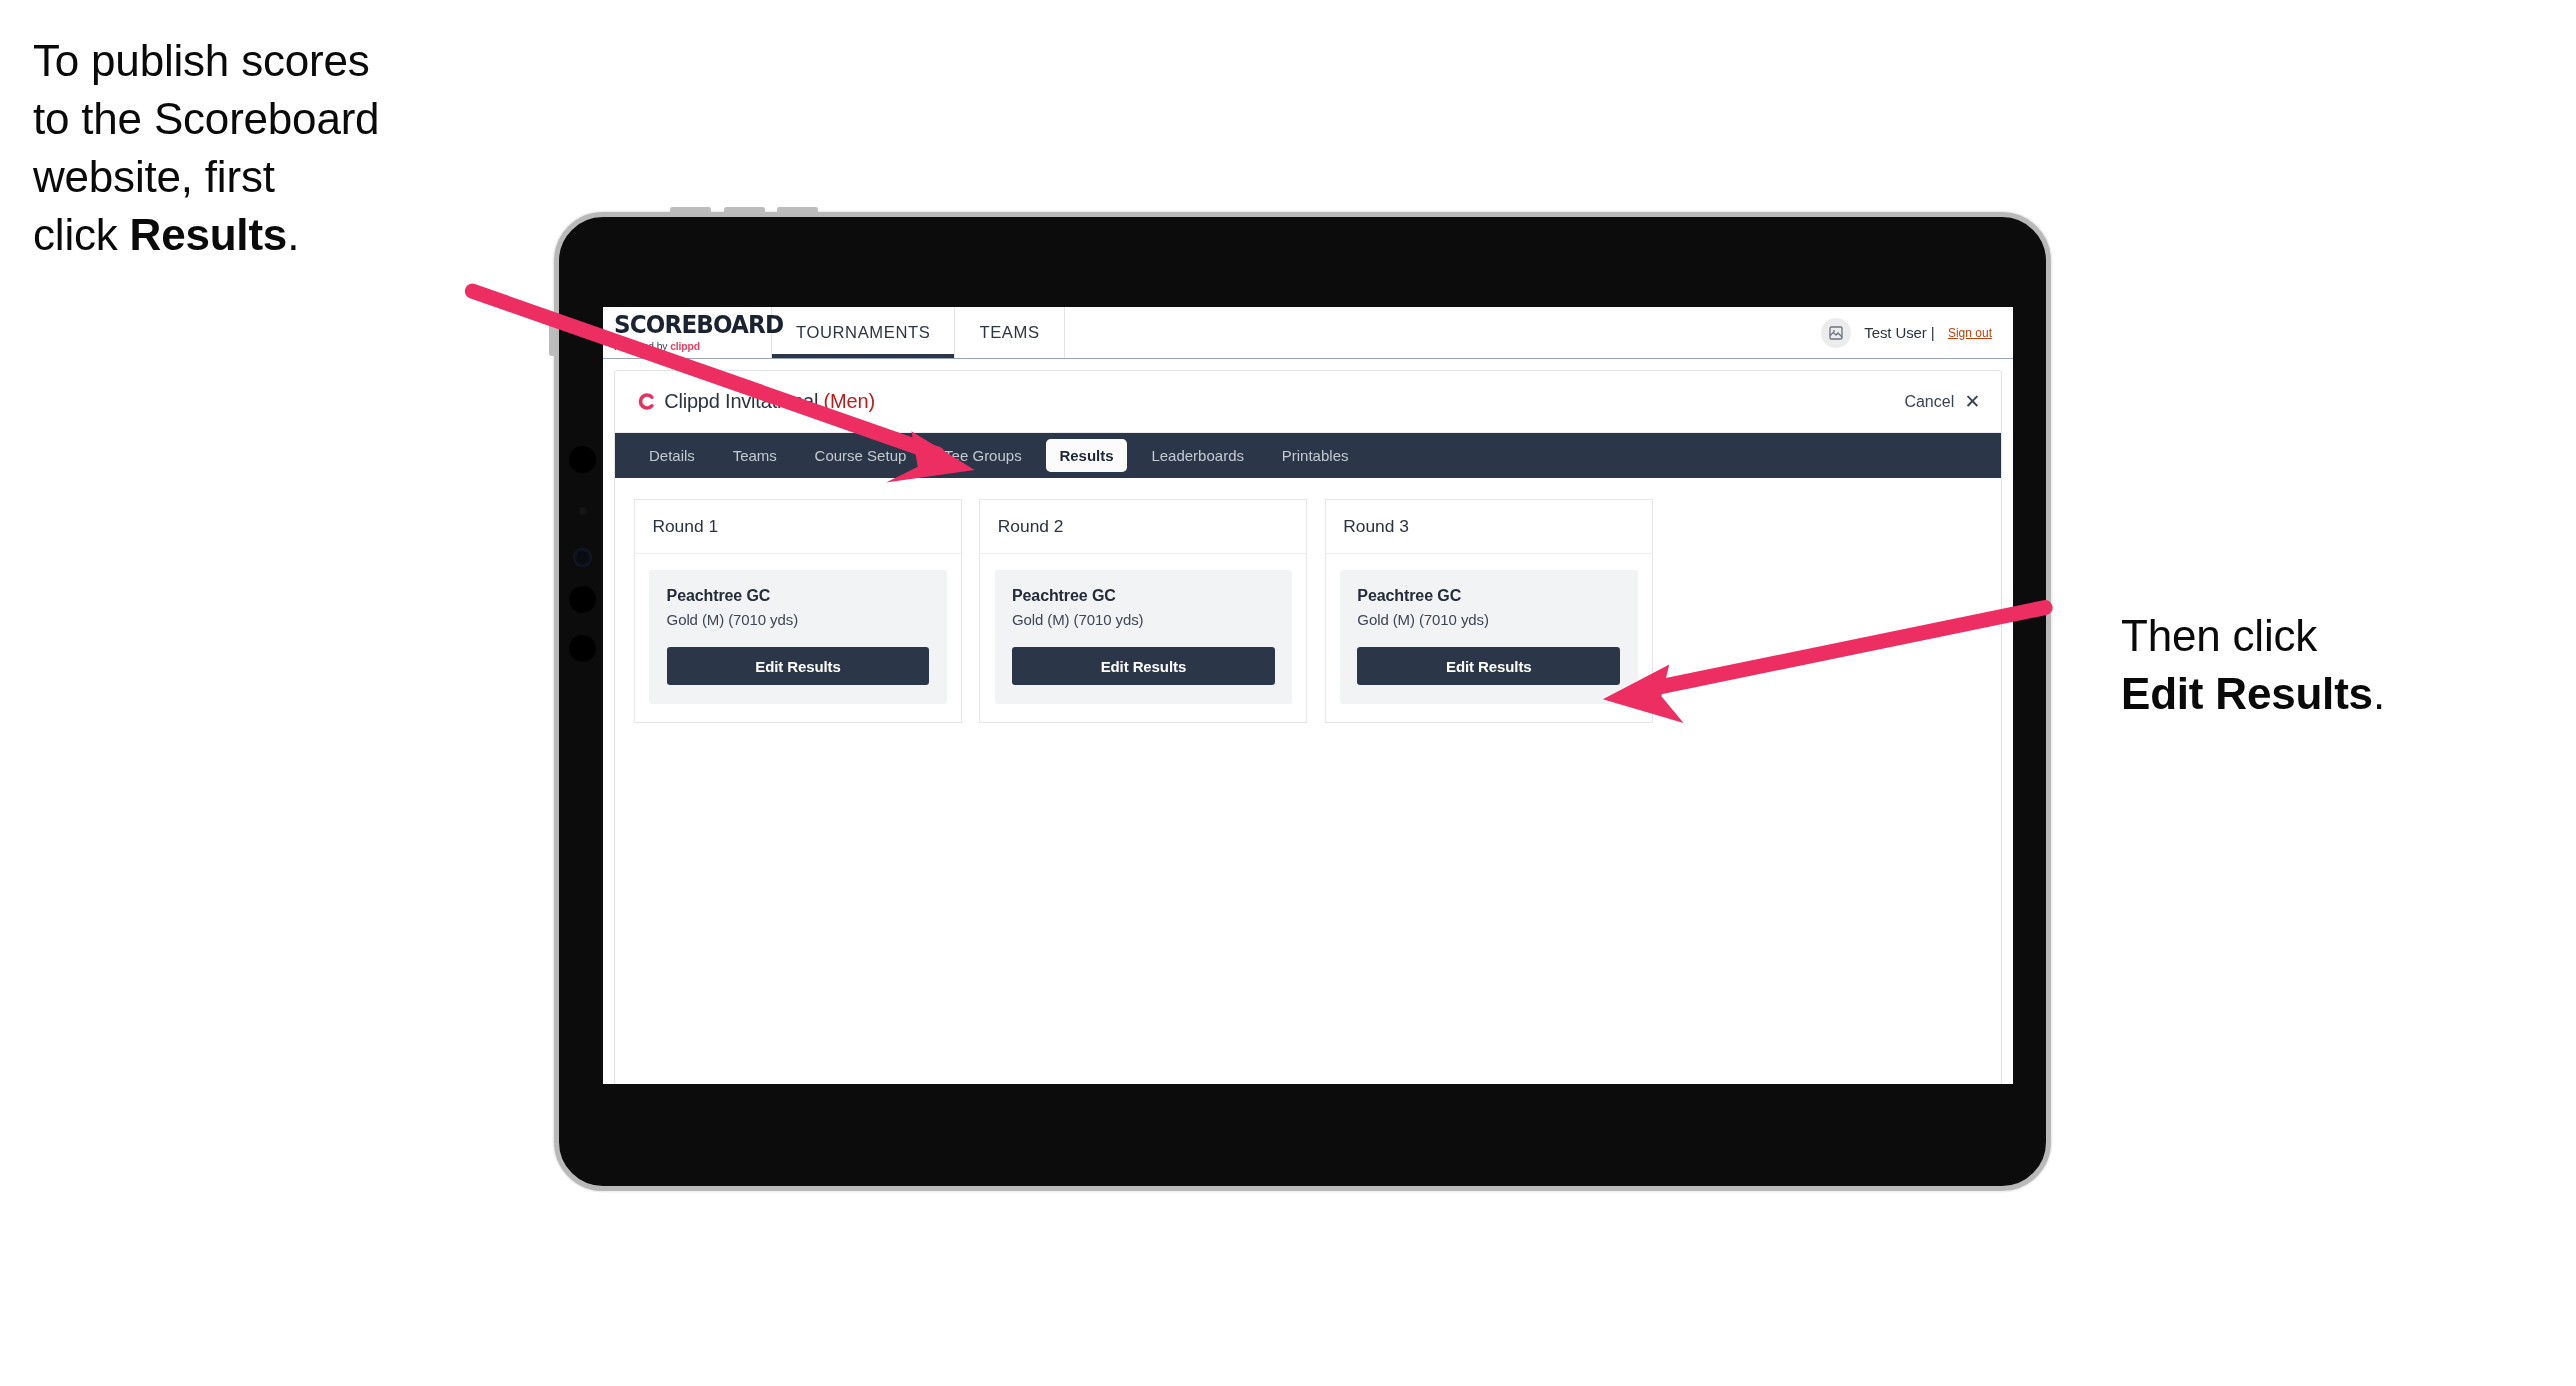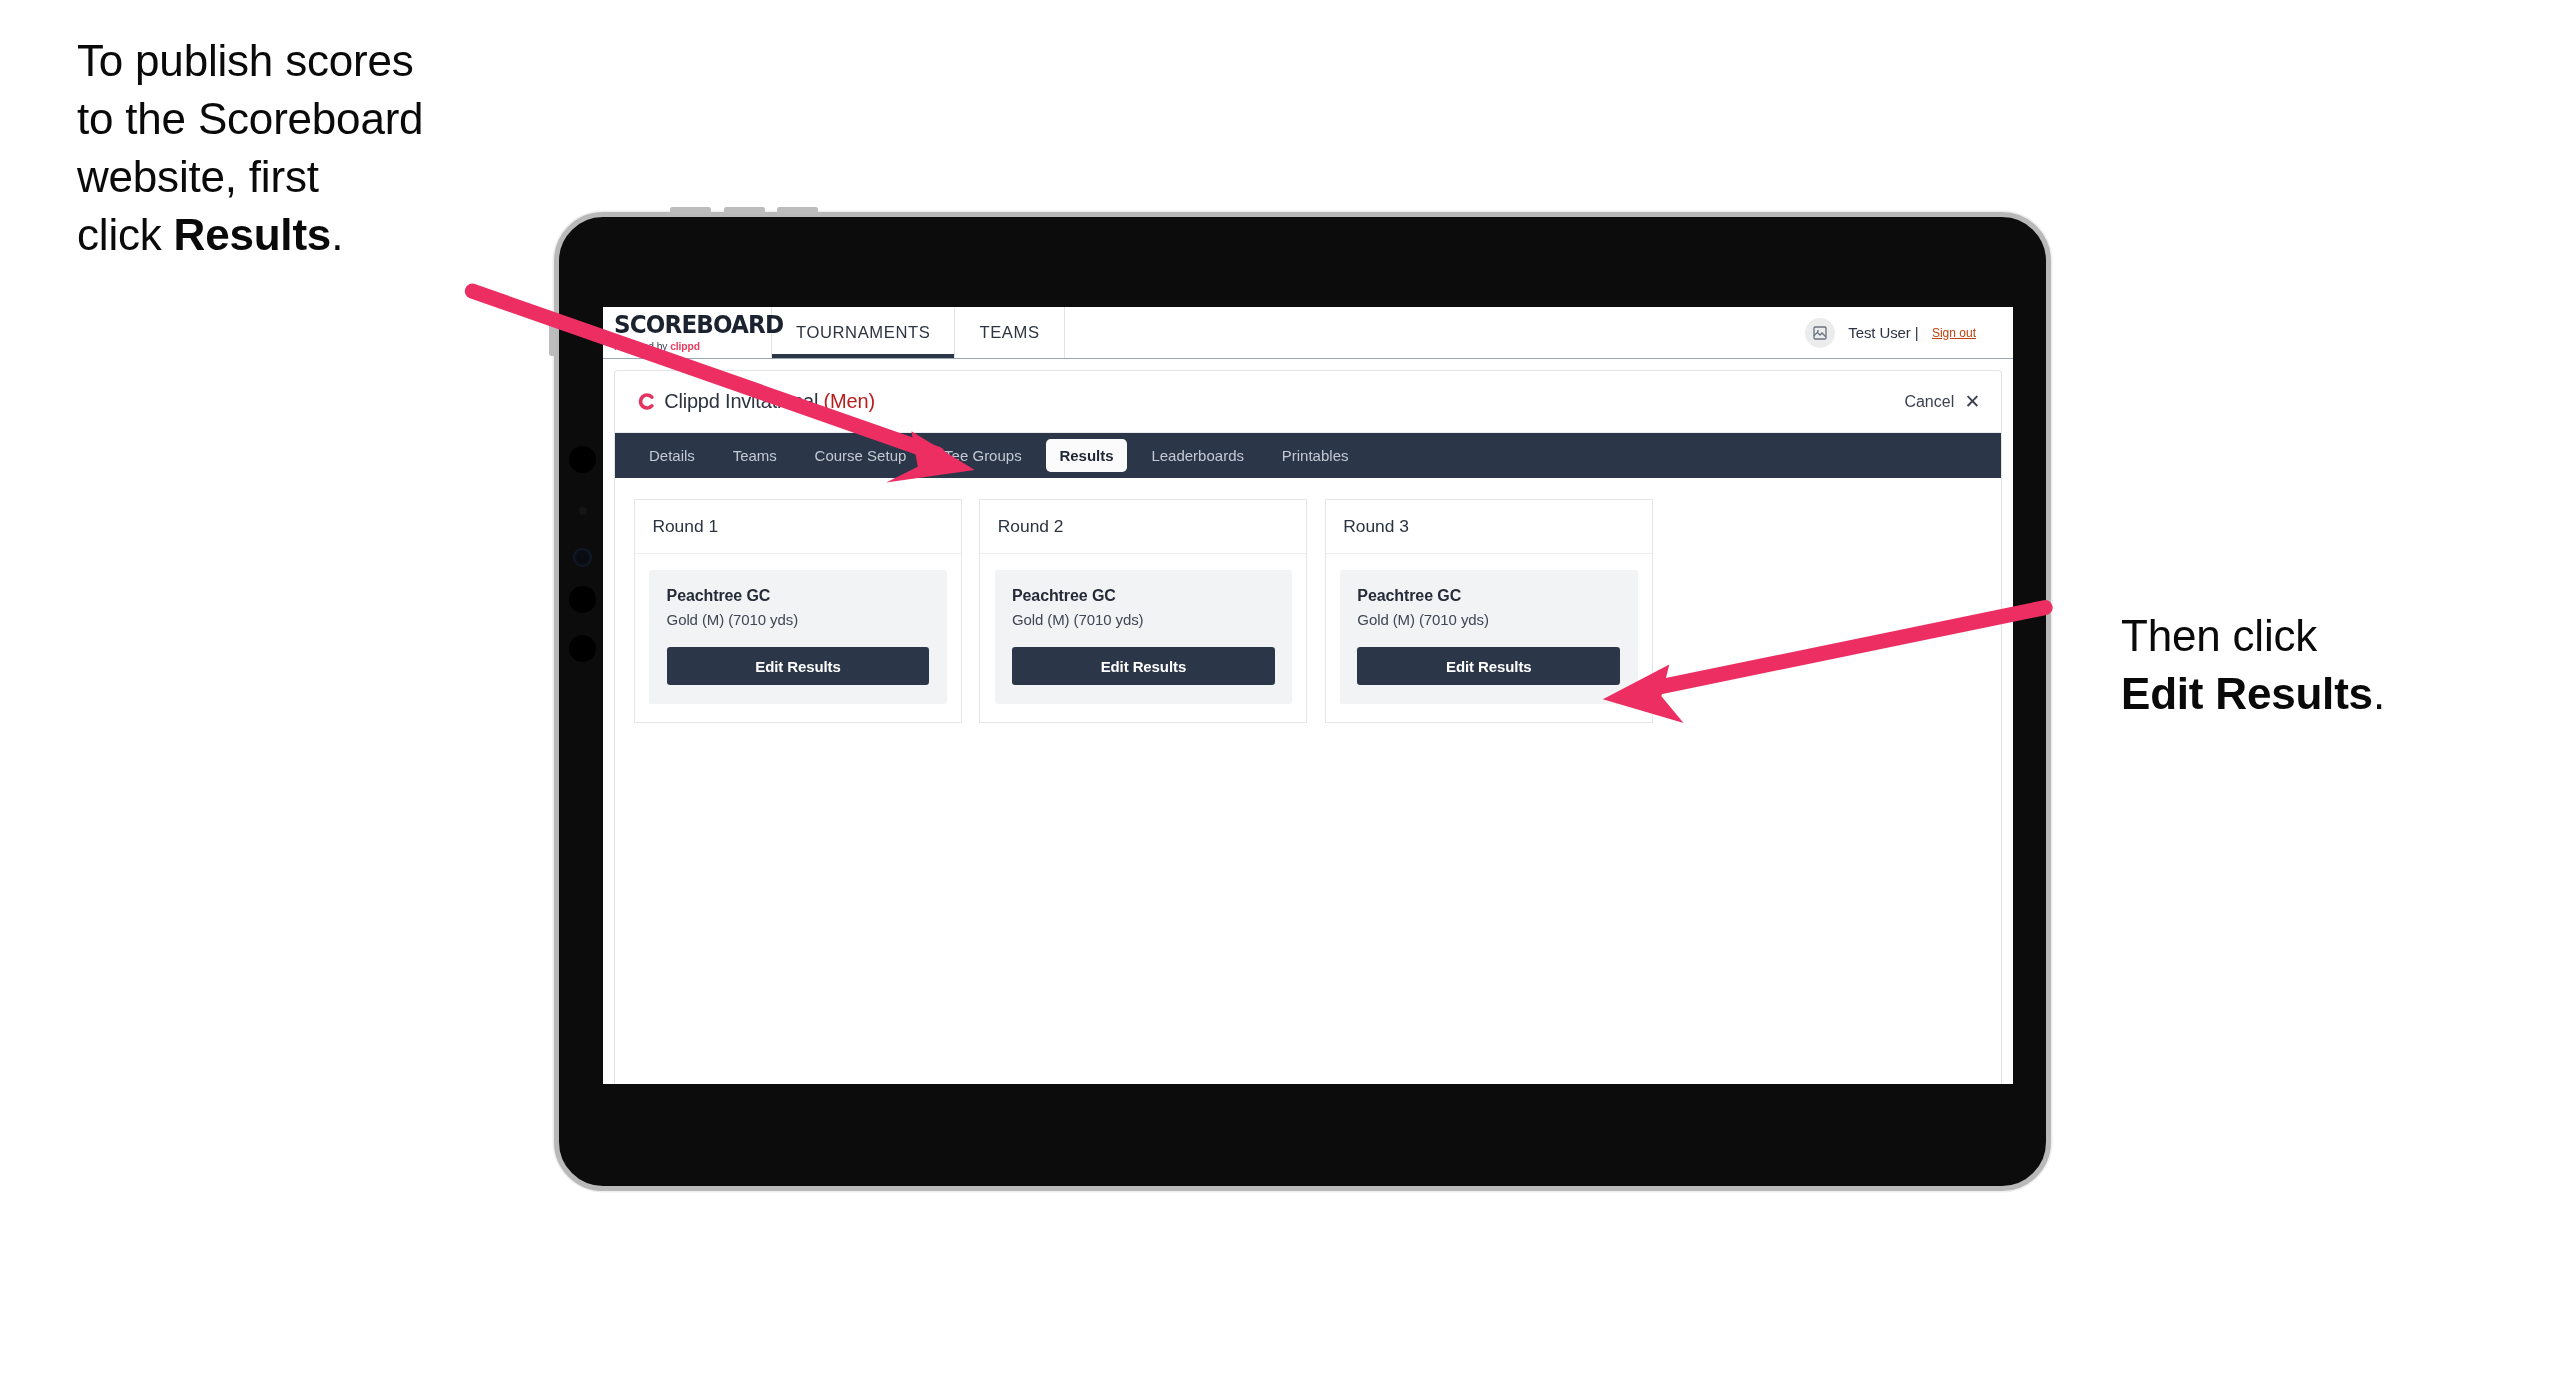--- a/index.html
+++ b/index.html
@@ -14,21 +14,21 @@
   
   .annot {
     position: absolute;
     color: #0a0a0a;
     font-size: 44px;
     line-height: 1.32;
     letter-spacing: -0.2px;
     font-weight: 400;
   }
   .annot b { font-weight: 700; }
-  #annot-left  { left: 33px;  top: 32px;  width: 538px; margin-left: 44px; }
+  #annot-left  { left: 33px;  top: 32px;  width: 538px; }
   #annot-right { left: 2098px; top: 607px; width: 411px; margin-left: 23px; }
 
   .arrow-svg { position: absolute; left: 0; top: 0; width: 2576px; height: 1386px; pointer-events: none; }
 
   
   #tablet {
     position: absolute;
     left: 554px; top: 212px;
     width: 1497px; height: 979px;
     background: #0c0c0d;
@@ -102,21 +102,21 @@
     cursor: pointer;
   }
   .topnav-item.active::after {
     content: "";
     position: absolute; left: 0; right: 0; bottom: 0;
     height: 4px; background: #2b3648;
   }
   .topnav-spacer { flex: 1; }
   .userbox {
     display: flex; align-items: center; gap: 13.4px;
-    padding-right: 37px;
+    padding-right: 21px;
     font-size: 15px; color: #2d3542;
   }
   .avatar {
     width: 30px; height: 30px; border-radius: 50%;
     background: #ececec;
     display: flex; align-items: center; justify-content: center;
   }
   .user-name { letter-spacing: -0.1px; }
   .signout { font-size: 12px; color: #c2410c; cursor: pointer; text-decoration: underline; }
 

